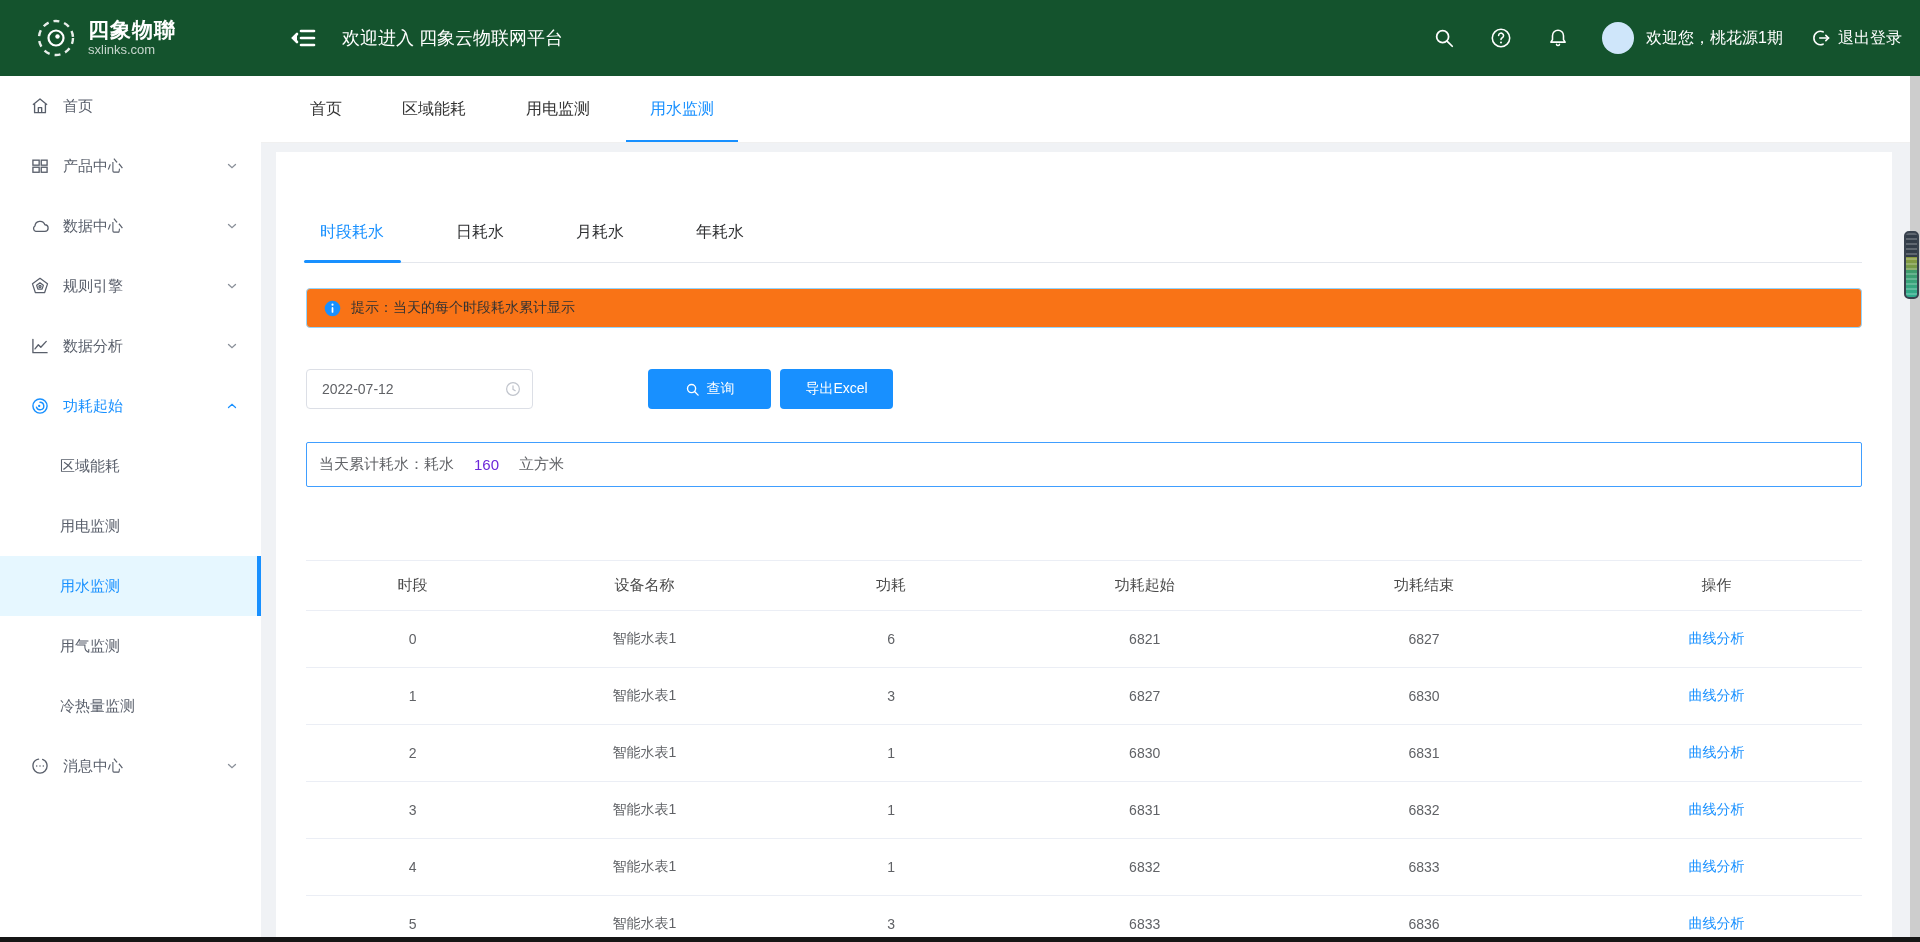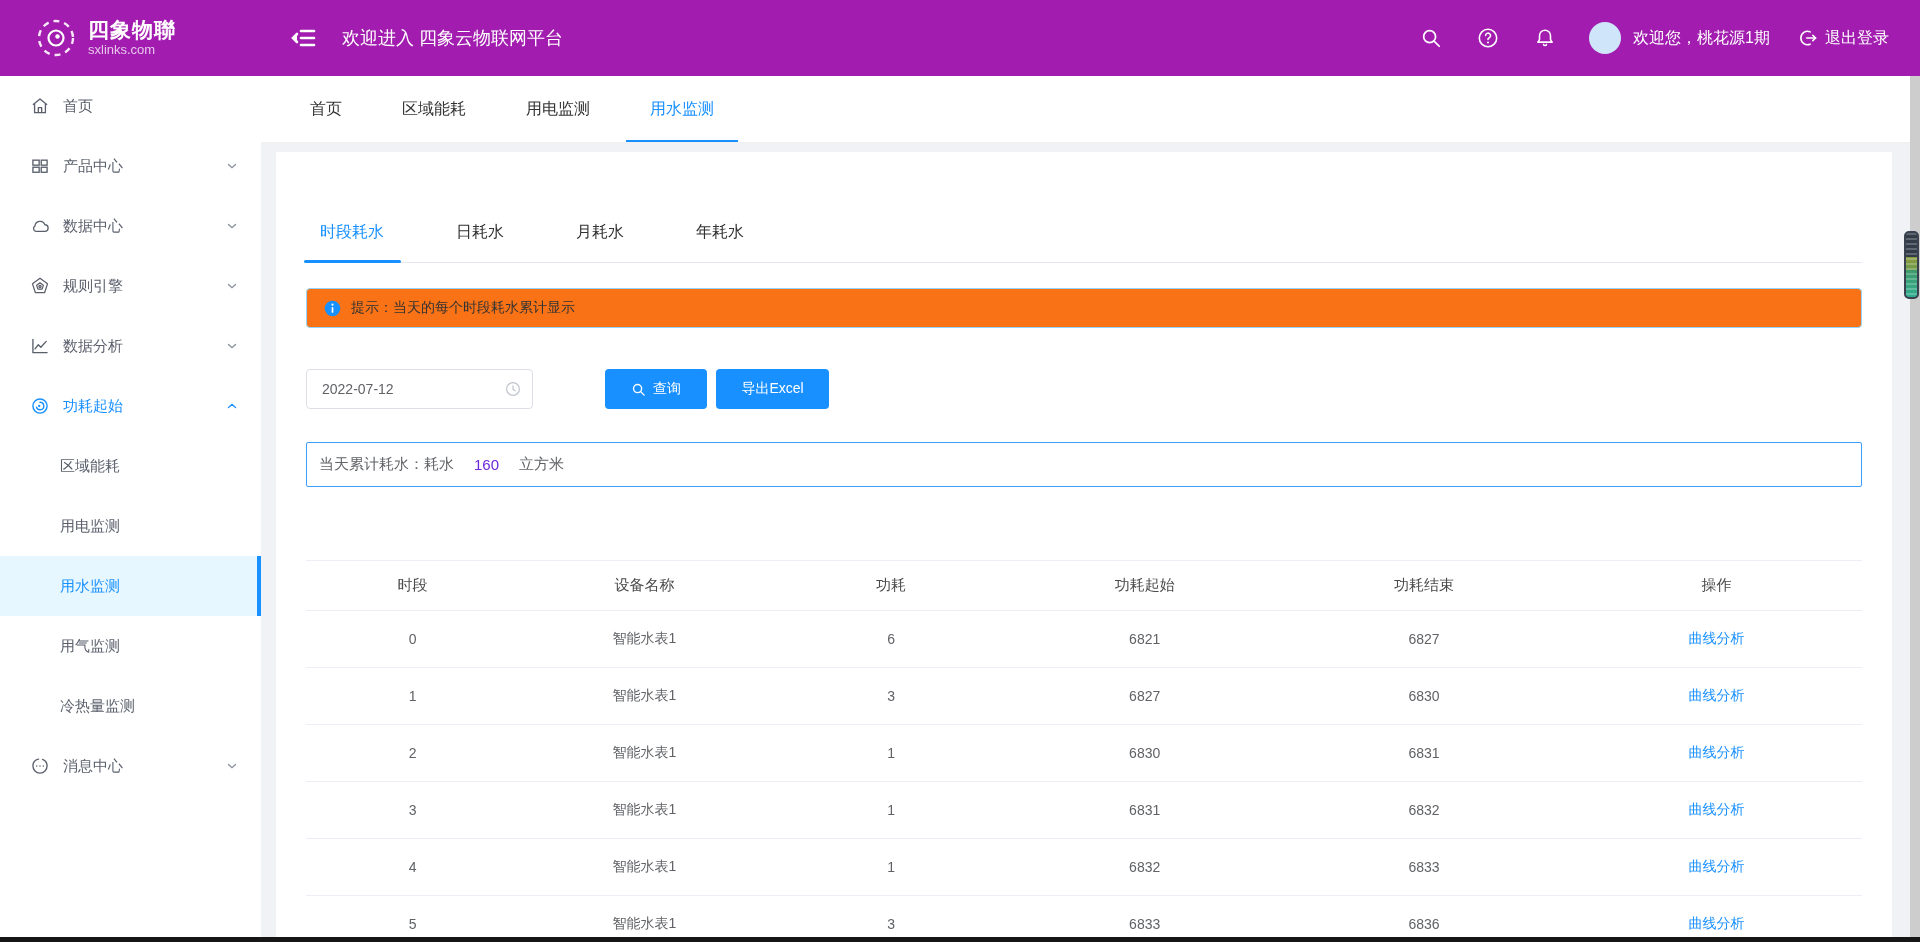--- a/index.html
+++ b/index.html
@@ -1,26 +1,26 @@
 <!DOCTYPE html>
 <html><head>
 <meta charset="utf-8">
 <style>
   * { margin:0; padding:0; box-sizing:border-box; }
   html,body { width:1920px; height:942px; overflow:hidden; }
   body { font-family:"Liberation Sans", sans-serif; background:#f0f2f5; position:relative; }
 
   
-  .topbar { height:76px; background:#a21caf; display:flex; align-items:center; color:#fff; }
+  .topbar { height:76px; background:#14532d; display:flex; align-items:center; color:#fff; }
   .logo-area { width:261px; flex:0 0 261px; display:flex; align-items:center; padding-left:36px; }
   .logo-mark { width:40px; height:40px; flex:0 0 40px; }
   .logo-text { margin-left:12px; line-height:1.1; }
   .logo-title { font-size:21px; font-weight:bold; letter-spacing:1px; }
   .logo-sub { font-size:13px; opacity:.75; margin-top:2px; }
-  .topbar-main { flex:1; display:flex; align-items:center; padding:0 31px 0 30px; }
+  .topbar-main { flex:1; display:flex; align-items:center; padding:0 18px 0 30px; }
   .collapse-btn { width:26px; height:26px; cursor:pointer; }
   .welcome-title { font-size:18px; margin-left:25px; }
   .topbar-right { margin-left:auto; display:flex; align-items:center; }
   .top-icon { width:22px; height:22px; margin-left:35px; cursor:pointer; }
   .avatar { width:32px; height:32px; border-radius:50%; background:#cfe6fa; margin-left:33px; }
   .greeting { font-size:16px; margin-left:12px; white-space:nowrap; }
   .logout { display:flex; align-items:center; margin-left:28px; cursor:pointer; }
   .logout svg { width:20px; height:20px; }
   .logout span { font-size:16px; margin-left:7px; white-space:nowrap; }
 
@@ -57,21 +57,21 @@
   .alert { margin-top:25px; height:40px; background:#f97316; border:1px solid #91d5ff; border-radius:4px; display:flex; align-items:center; padding-left:17px; }
   .alert svg { width:17px; height:17px; flex:0 0 17px; }
   .alert-text { font-size:14px; color:#333; margin-left:10px; }
 
   
   .query-row { margin-top:41px; display:flex; align-items:center; }
   .date-wrap { position:relative; width:227px; }
   .date-input { width:227px; height:40px; border:1px solid #dcdfe6; border-radius:4px; padding:0 36px 0 15px; font-size:14px; color:#606266; font-family:"Liberation Sans", sans-serif; outline:none; background:#fff; }
   .date-wrap svg { position:absolute; right:11px; top:11px; width:18px; height:18px; color:#c0c4cc; }
   .btn { height:40px; border:none; border-radius:4px; background:#1890ff; color:#fff; font-size:14px; display:flex; align-items:center; justify-content:center; cursor:pointer; font-family:"Liberation Sans", sans-serif; }
-  .btn-search { width:102px; margin-left:72px; }
+  .btn-search { width:123px; margin-left:115px; }
   .btn-search svg { width:15px; height:15px; margin-right:7px; }
   .btn-export { width:113px; margin-left:9px; }
 
   
   .summary { margin-top:33px; height:45px; border:1px solid #409eff; border-radius:2px; display:flex; align-items:center; padding-left:12px; font-size:15px; color:#606266; }
   .summary .val { color:#6d28d9; margin:0 20px; }
 
   
   table { width:100%; margin-top:73px; border-collapse:collapse; table-layout:fixed; }
   thead th { height:50px; font-size:15px; font-weight:400; color:#4a4a4a; border-top:1px solid #ebeef5; border-bottom:1px solid #ebeef5; text-align:center; }

